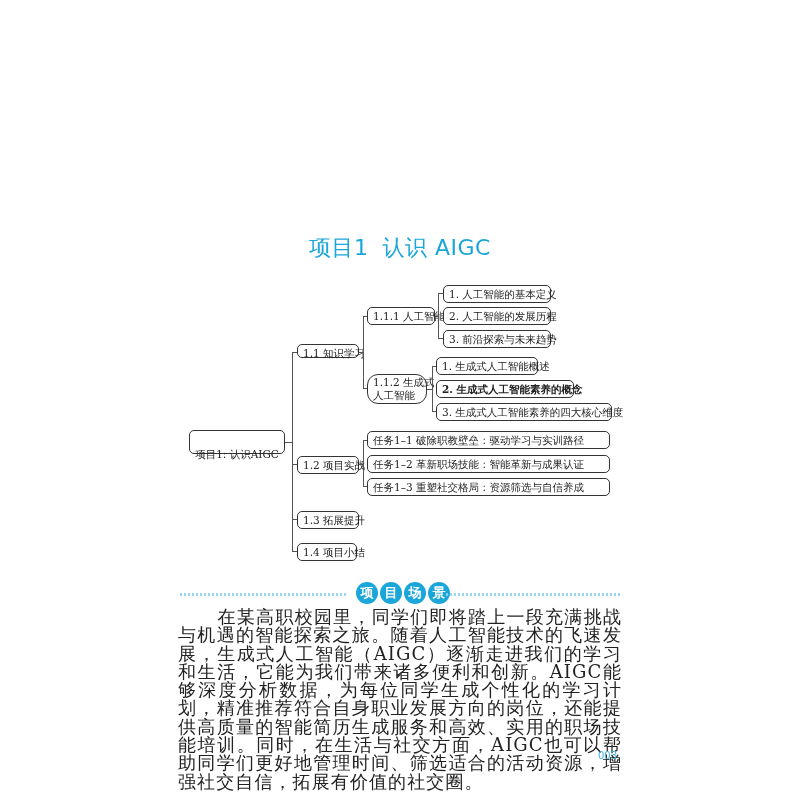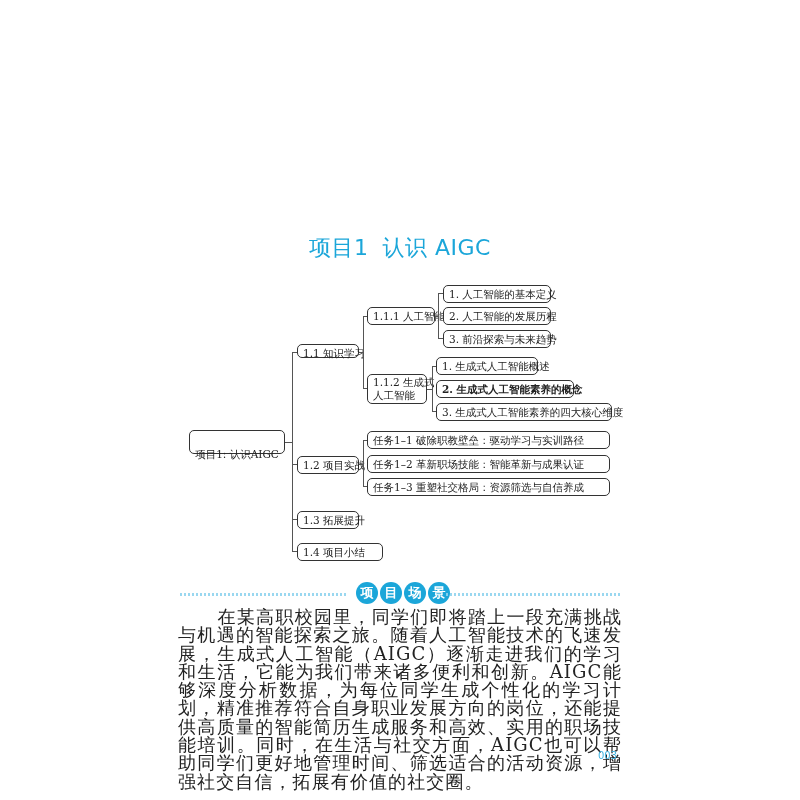--- a/index.html
+++ b/index.html
@@ -40,29 +40,29 @@
   <div class="line" style="left:292px;top:352px;width:6px;height:1px;"></div>
   <div class="node" style="left:297px;top:344px;width:62px;height:14px;">1.1 知识学习</div>
 
   <div class="line" style="left:292px;top:464px;width:6px;height:1px;"></div>
   <div class="node" style="left:297px;top:456px;width:62px;height:18px;">1.2 项目实战</div>
 
   <div class="line" style="left:292px;top:519px;width:6px;height:1px;"></div>
   <div class="node" style="left:297px;top:511px;width:62px;height:18px;">1.3 拓展提升</div>
 
   <div class="line" style="left:292px;top:551px;width:6px;height:1px;"></div>
-  <div class="node" style="left:297px;top:543px;width:86px;height:18px;">1.4 项目小结</div>
+  <div class="node" style="left:297px;top:543px;width:60px;height:18px;">1.4 项目小结</div>
 
   <div class="line" style="left:359px;top:352px;width:5px;height:1px;"></div>
   <div class="line" style="left:363px;top:316px;width:1px;height:73px;"></div>
   <div class="line" style="left:363px;top:316px;width:5px;height:1px;"></div>
   <div class="node" style="left:367px;top:307px;width:68px;height:18px;">1.1.1 人工智能</div>
 
   <div class="line" style="left:363px;top:388px;width:5px;height:1px;"></div>
-  <div class="node" style="left:367px;top:374px;width:60px;height:30px;line-height:13px;">
+  <div class="node" style="left:367px;top:374px;width:60px;height:30px;line-height:13px;border-radius:11px;">
     <div>1.1.2 生成式</div>
     <div>人工智能</div>
   </div>
 
   <div class="line" style="left:435px;top:316px;width:4px;height:1px;"></div>
   <div class="line" style="left:438px;top:293px;width:1px;height:46px;"></div>
   <div class="line" style="left:438px;top:293px;width:5px;height:1px;"></div>
   <div class="line" style="left:438px;top:338px;width:5px;height:1px;"></div>
   <div class="node" style="left:443px;top:285px;width:108px;height:18px;">1. 人工智能的基本定义</div>
   <div class="node" style="left:443px;top:307px;width:108px;height:18px;">2. 人工智能的发展历程</div>

